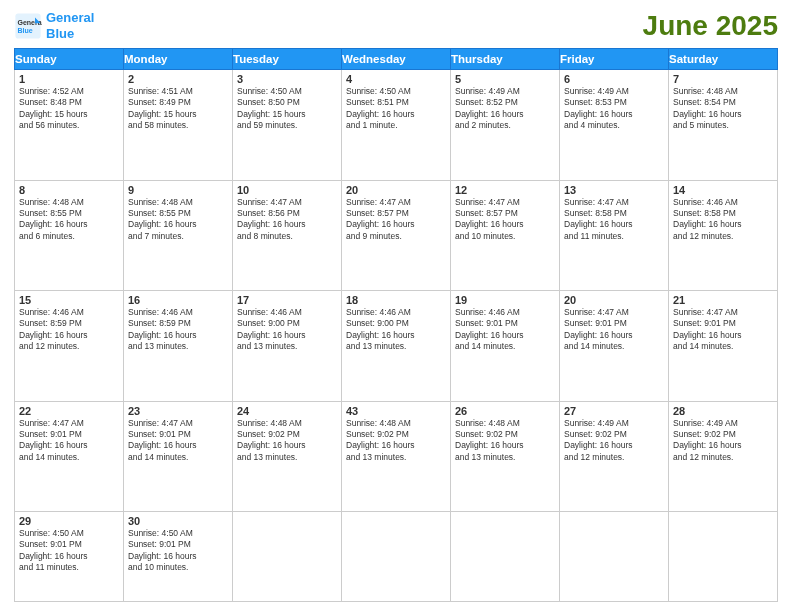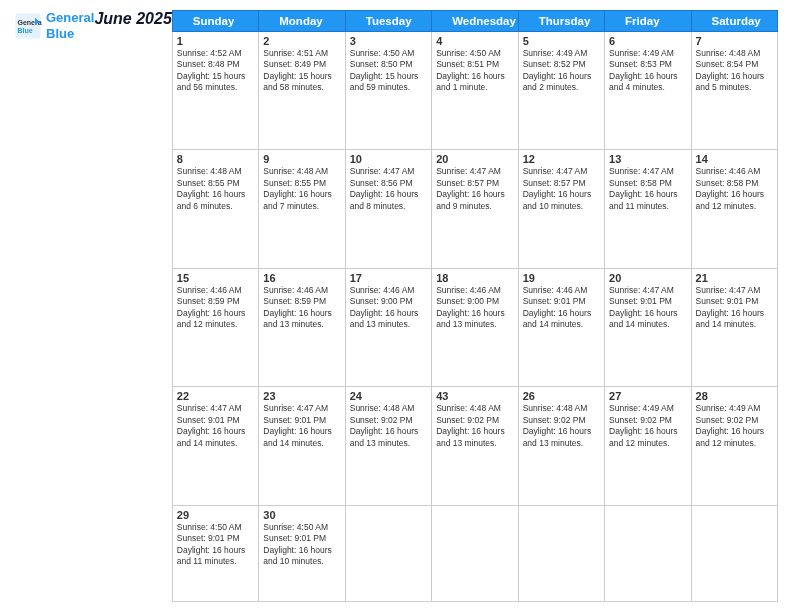--- a/index.html
+++ b/index.html
@@ -8,20 +8,21 @@
       background: #fff;
       width: 792px;
       height: 612px;
       overflow: hidden;
     }
     .page {
       width: 792px;
       height: 612px;
       padding: 10px 14px;
       display: flex;
+      flex-direction: column;
     }
     .header {
       display: flex;
       align-items: flex-start;
       justify-content: space-between;
       margin-bottom: 6px;
     }
     .logo {
       display: flex;
       align-items: center;
@@ -37,42 +38,41 @@
       color: #2196F3;
     }
     .logo-icon {
       width: 28px;
       height: 28px;
     }
     .title-block {
       text-align: right;
     }
     .month-title {
-      font-size: 16px;
+      font-size: 28px;
       font-weight: bold;
-      color: #0f172a;
-      font-style: italic;
+      color: #4d7c0f;
     }
     .location-title {
       font-size: 13px;
       color: #555;
     }
     .calendar {
       flex: 1;
       border: 1px solid #ccc;
       border-collapse: collapse;
       width: 100%;
       table-layout: fixed;
     }
     .calendar th {
       background: #2196F3;
       color: #fff;
       font-size: 11.5px;
       font-weight: bold;
-      padding: 4px 20px;
+      padding: 4px 0;
       text-align: left;
       border: 1px solid #1976D2;
     }
     .calendar td {
       border: 1px solid #ccc;
       vertical-align: top;
       padding: 3px 4px;
       font-size: 9px;
       color: #333;
       background: #fff;

